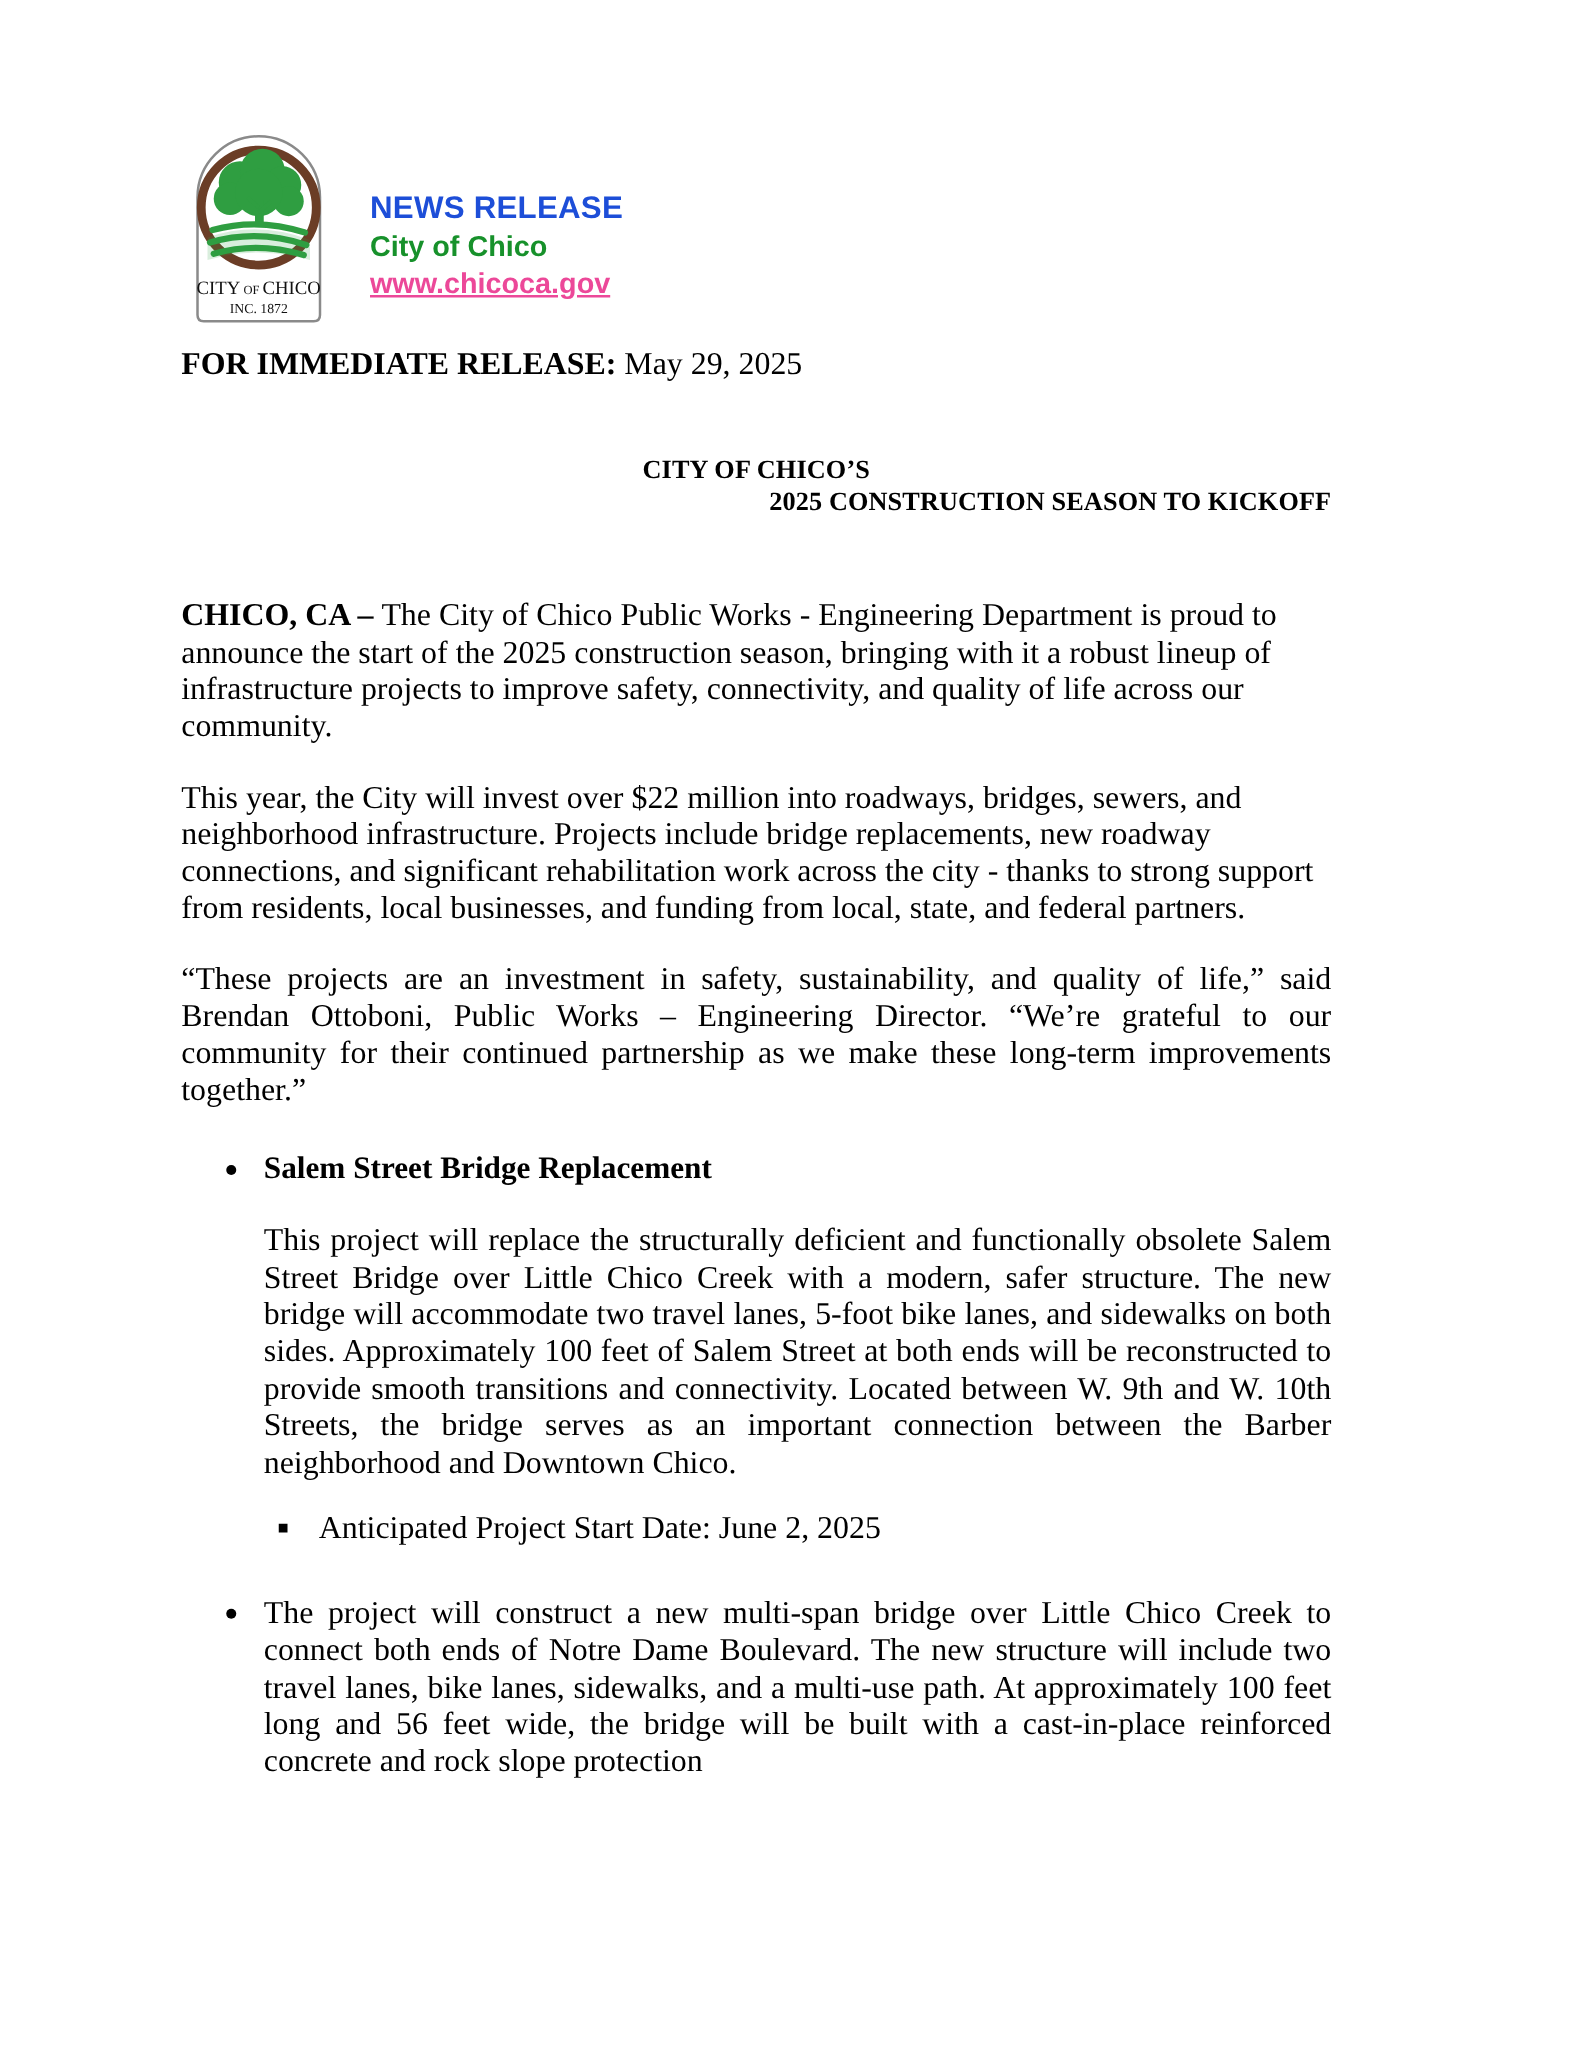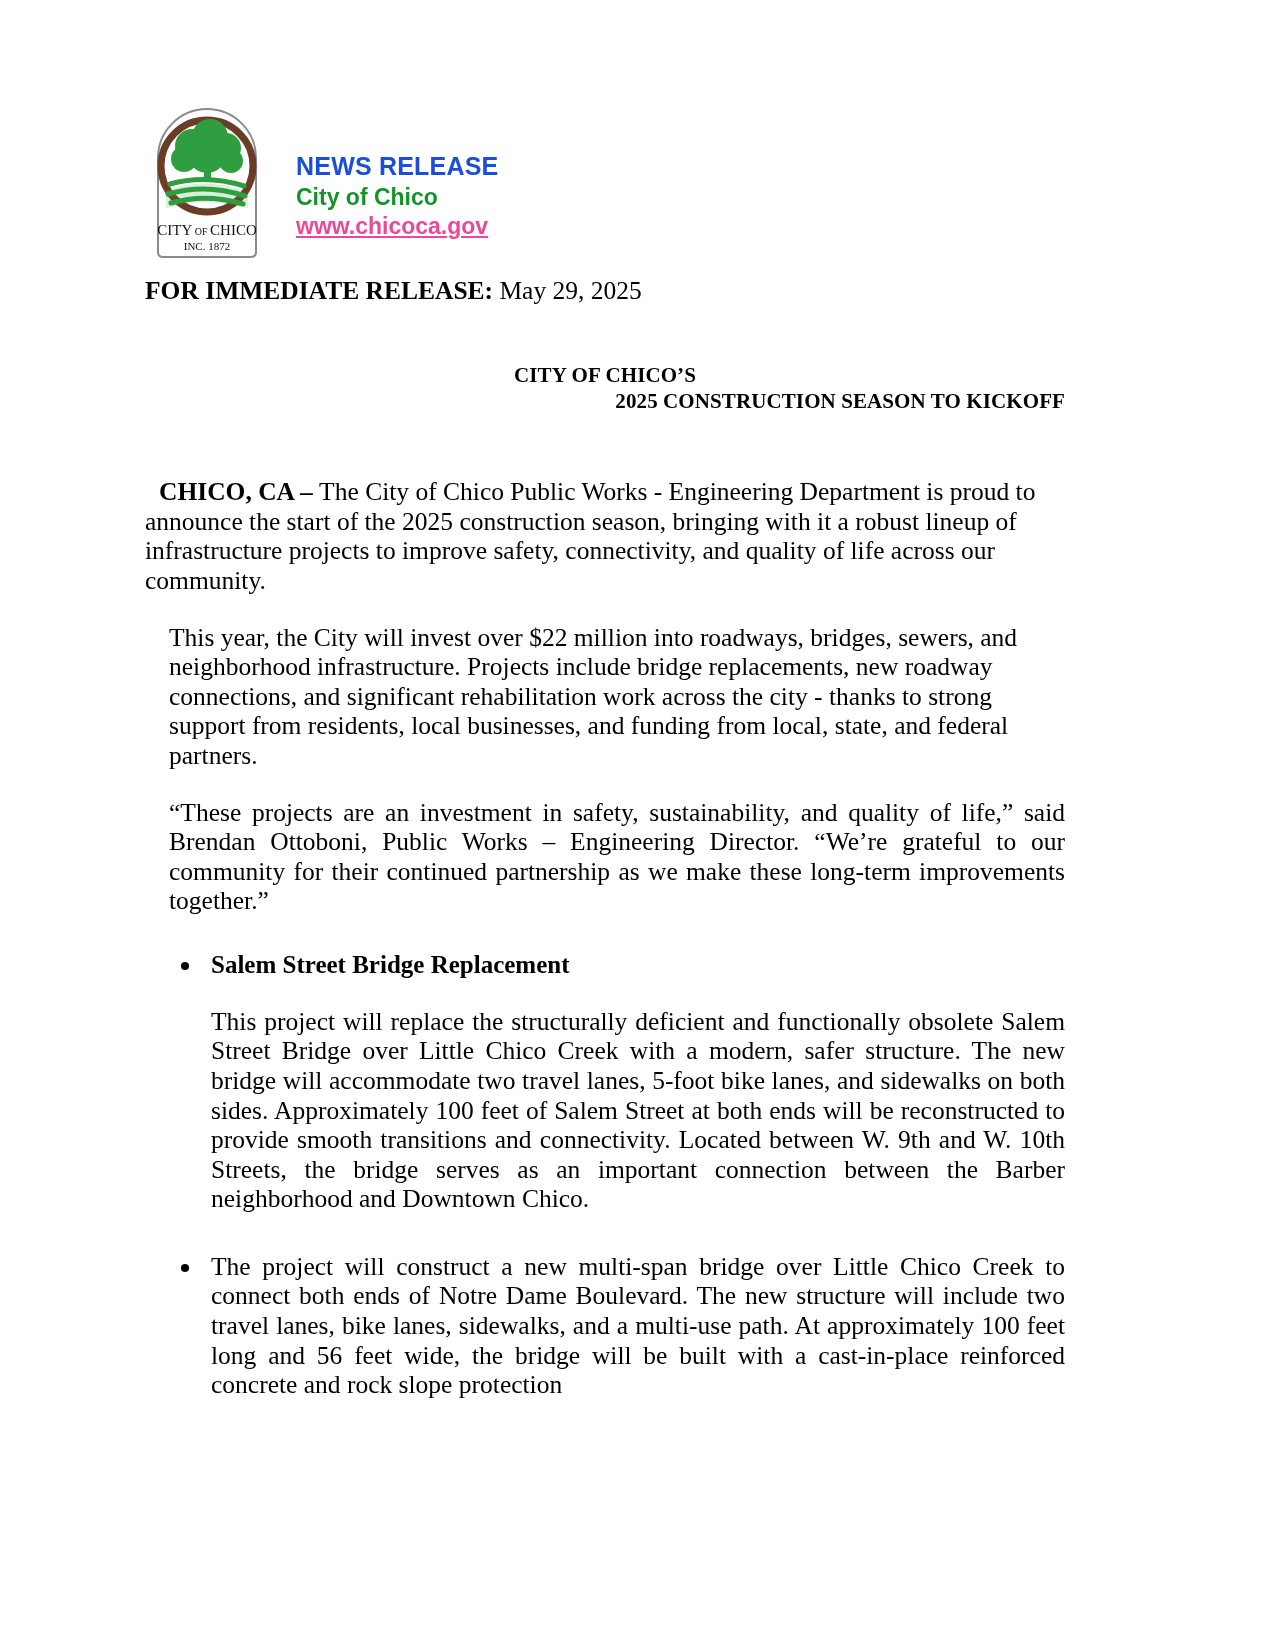--- a/index.html
+++ b/index.html
@@ -97,23 +97,23 @@
   .title-block .t2 { display: block; text-align: right; }
 
   p.body-par {
     font-size: 25.5px;
     line-height: 1.16;
     margin: 0;
     text-align: left;
   }
   p.body-par.just { text-align: justify; }
   p.body-par.lead { margin-top: 62px; }
-  p.body-par + p.body-par { margin-top: 27px; margin-left: 24px; }
-
-  .dateline { font-weight: bold; margin-left: 14px; }
+  p.body-par + p.body-par { margin-top: 27px; }
+
+  .dateline { font-weight: bold; }
 
   
   ul.proj-list {
     list-style: none;
     margin: 34px 0 0 0;
     padding: 0;
   }
   ul.proj-list > li {
     position: relative;
     padding-left: 66px;
@@ -225,20 +225,24 @@
     <p class="body-par just">“These projects are an investment in safety, sustainability, and quality of life,” said Brendan Ottoboni, Public Works – Engineering Director. “We’re grateful to our community for their continued partnership as we make these long-term improvements together.”</p>
 
 
     <ul class="proj-list">
 
       <li>
         <span class="disc"></span>
         <div class="proj-title">Salem Street Bridge Replacement</div>
         <div class="proj-desc">This project will replace the structurally deficient and functionally obsolete Salem Street Bridge over Little Chico Creek with a modern, safer structure. The new bridge will accommodate two travel lanes, 5-foot bike lanes, and sidewalks on both sides. Approximately 100 feet of Salem Street at both ends will be reconstructed to provide smooth transitions and connectivity. Located between W. 9th and W. 10th Streets, the bridge serves as an important connection between the Barber neighborhood and Downtown Chico.</div>
         <ul class="sub-list">
+          <li>
+            <span class="sq"></span>
+            <span>Anticipated Project Start Date: June 2, 2025</span>
+          </li>
         </ul>
       </li>
 
       <li>
         <span class="disc"></span>
         <div class="proj-desc">The project will construct a new multi-span bridge over Little Chico Creek to connect both ends of Notre Dame Boulevard. The new structure will include two travel lanes, bike lanes, sidewalks, and a multi-use path. At approximately 100 feet long and 56 feet wide, the bridge will be built with a cast-in-place reinforced concrete and rock slope protection</div>
       </li>
 
     </ul>
 

